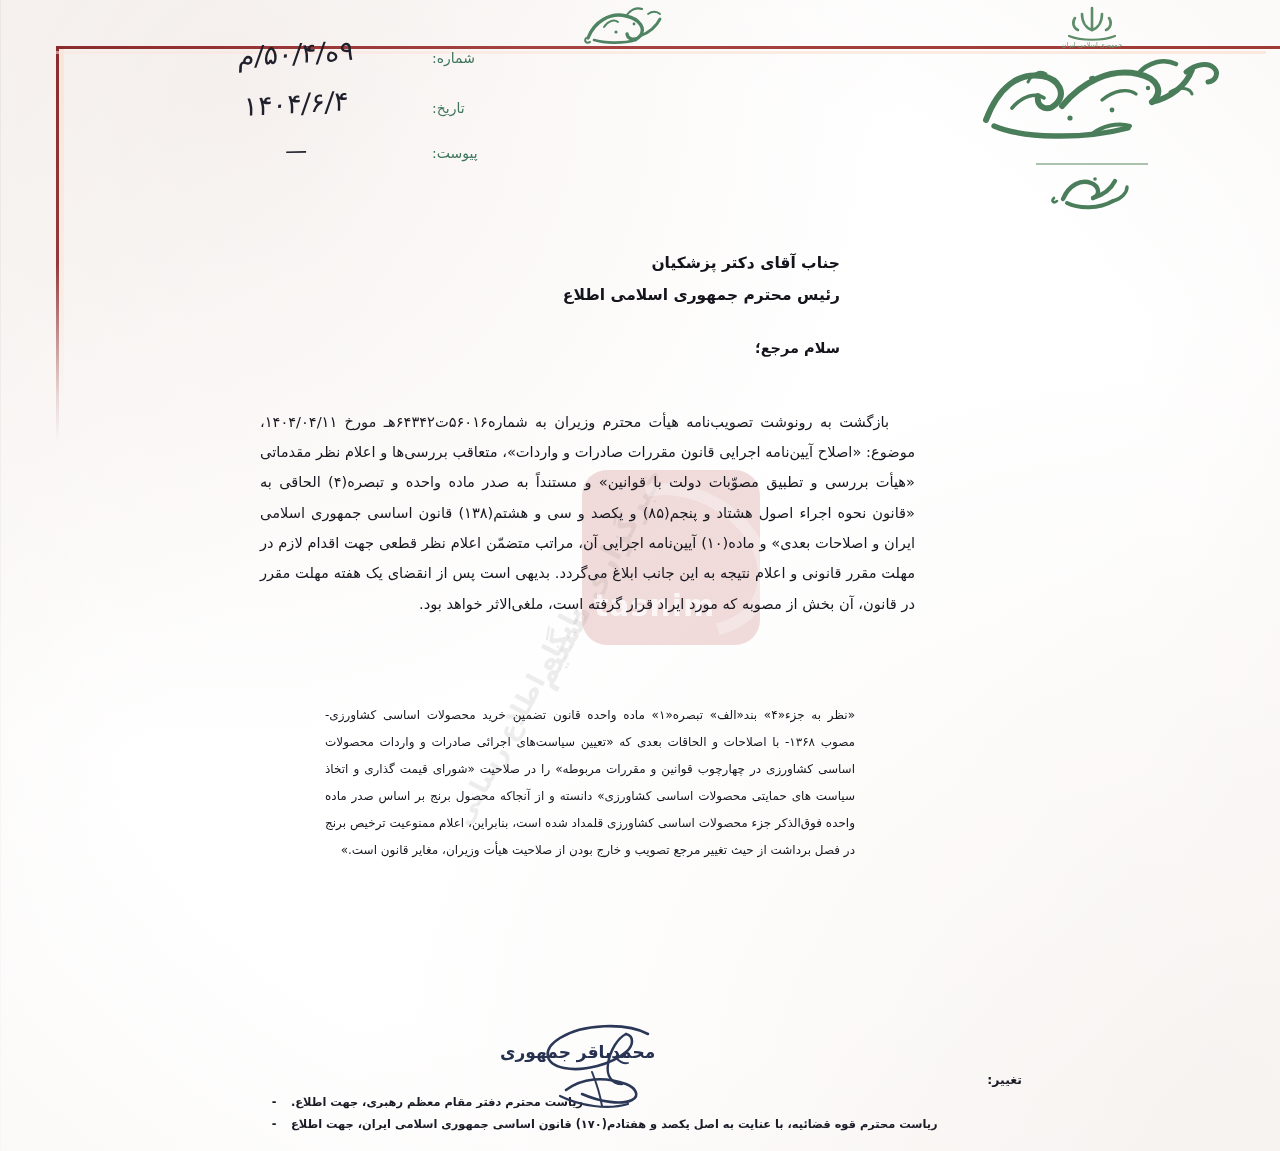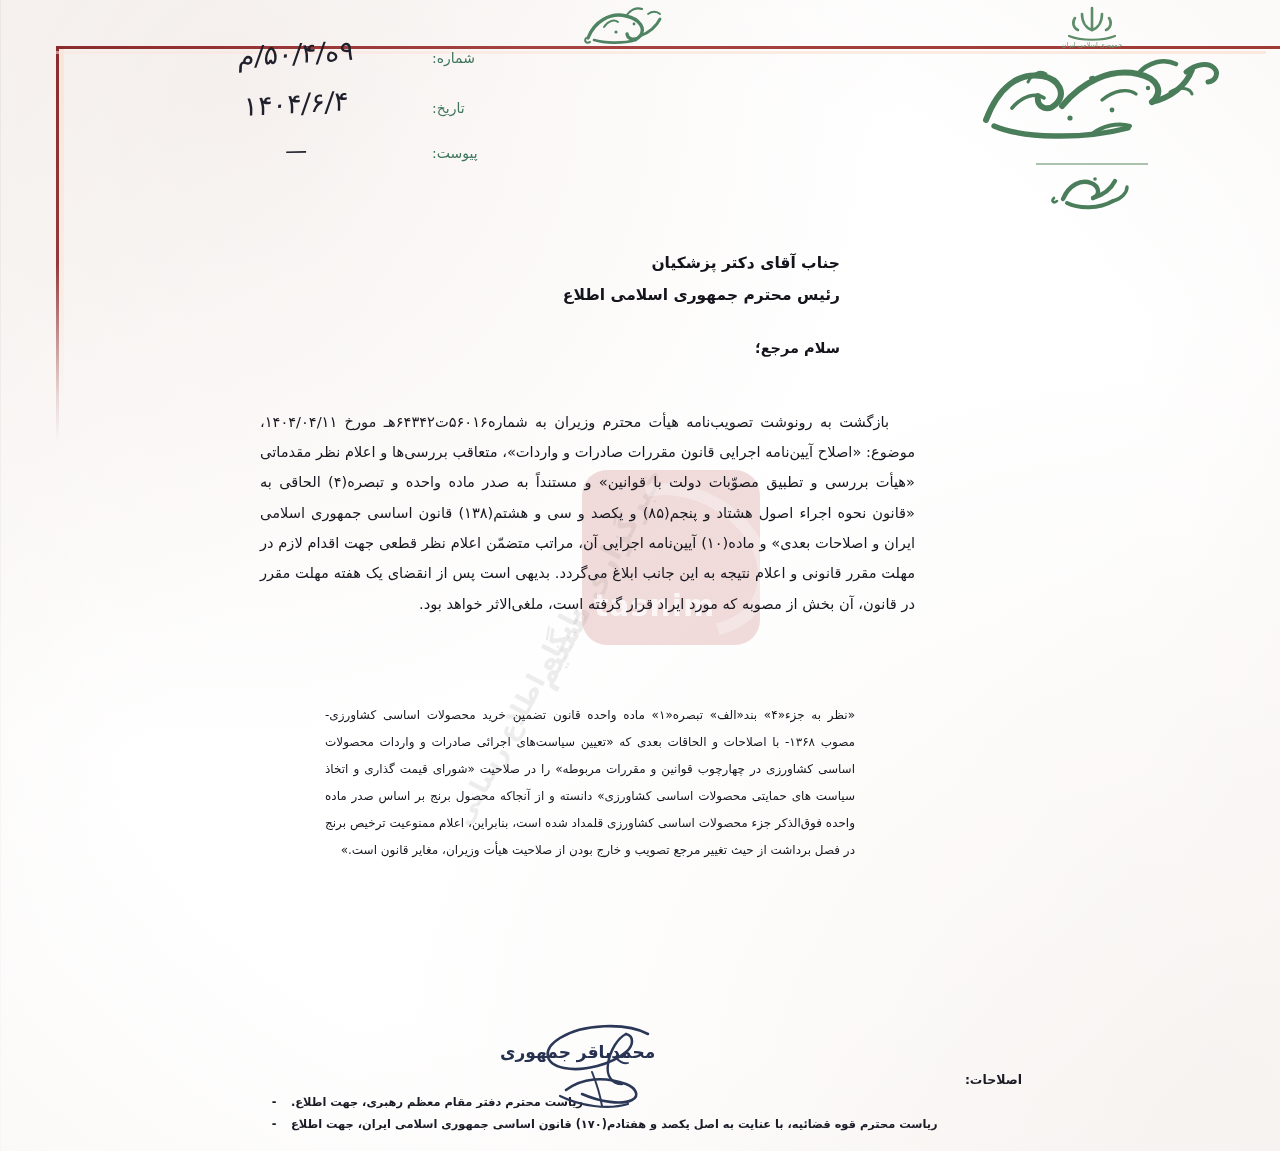--- a/index.html
+++ b/index.html
@@ -445,21 +445,21 @@
       <path d="M118 16 C96 4, 52 6, 30 20 C12 31, 14 46, 34 50 C54 54, 82 46, 96 34 C104 27, 104 18, 96 16" stroke-width="2.6"></path>
       <path d="M96 16 C88 20, 80 32, 78 46 C76 58, 82 66, 92 66" stroke-width="2.4"></path>
       <path d="M36 72 C52 60, 74 58, 96 66 C106 70, 110 78, 102 82 C92 87, 70 84, 52 76" stroke-width="2.6"></path>
       <path d="M30 78 C50 88, 78 92, 98 86" stroke-width="2.2"></path>
       <path d="M62 54 C66 64, 70 76, 72 88" stroke-width="2"></path>
       <path d="M86 40 C90 44, 94 46, 98 45" stroke-width="1.8"></path>
     </g>
   </svg>
 
   <div class="cc">
-    <div class="cc-title">اصلاحات:</div>
+    <div class="cc-title">تغییر:</div>
     <div class="cc-item">
       <span class="cc-text">ریاست محترم دفتر مقام معظم رهبری، جهت اطلاع.</span>
       <span class="cc-dash">-</span>
     </div>
     <div class="cc-item">
       <span class="cc-text">ریاست محترم قوه قضائیه، با عنایت به اصل یکصد و هفتادم(۱۷۰) قانون اساسی جمهوری اسلامی ایران، جهت اطلاع</span>
       <span class="cc-dash">-</span>
     </div>
   </div>
 

